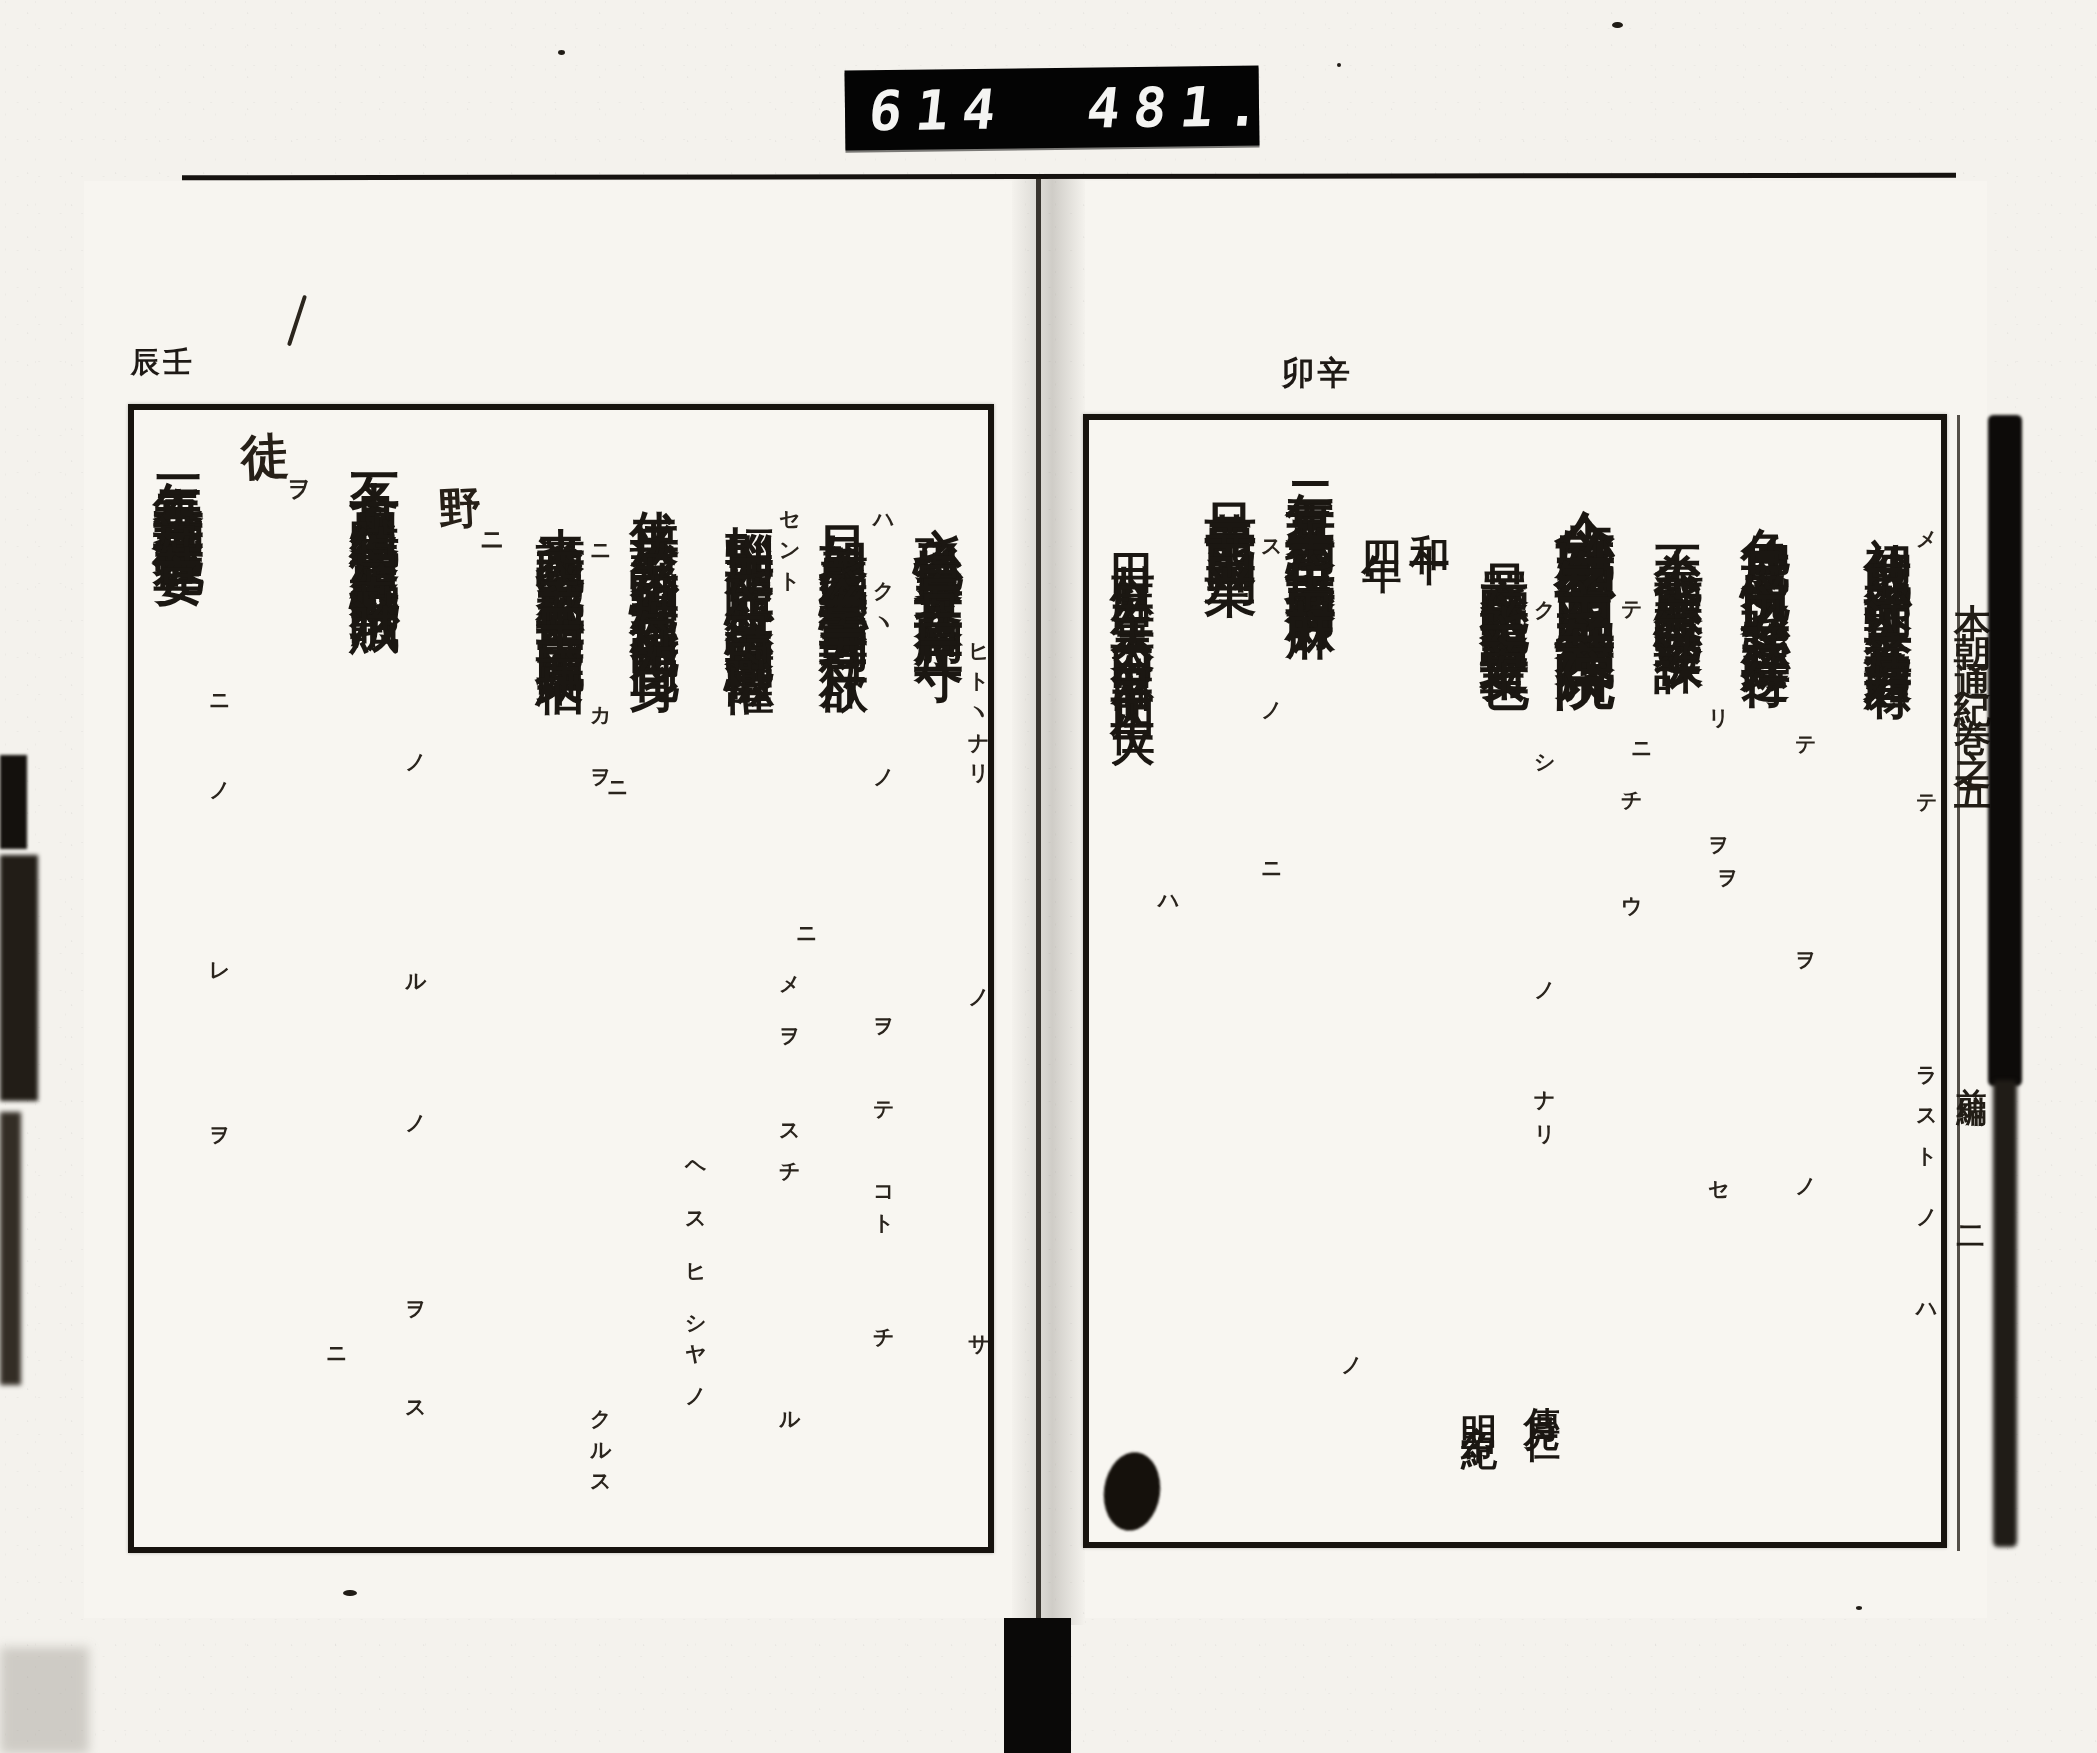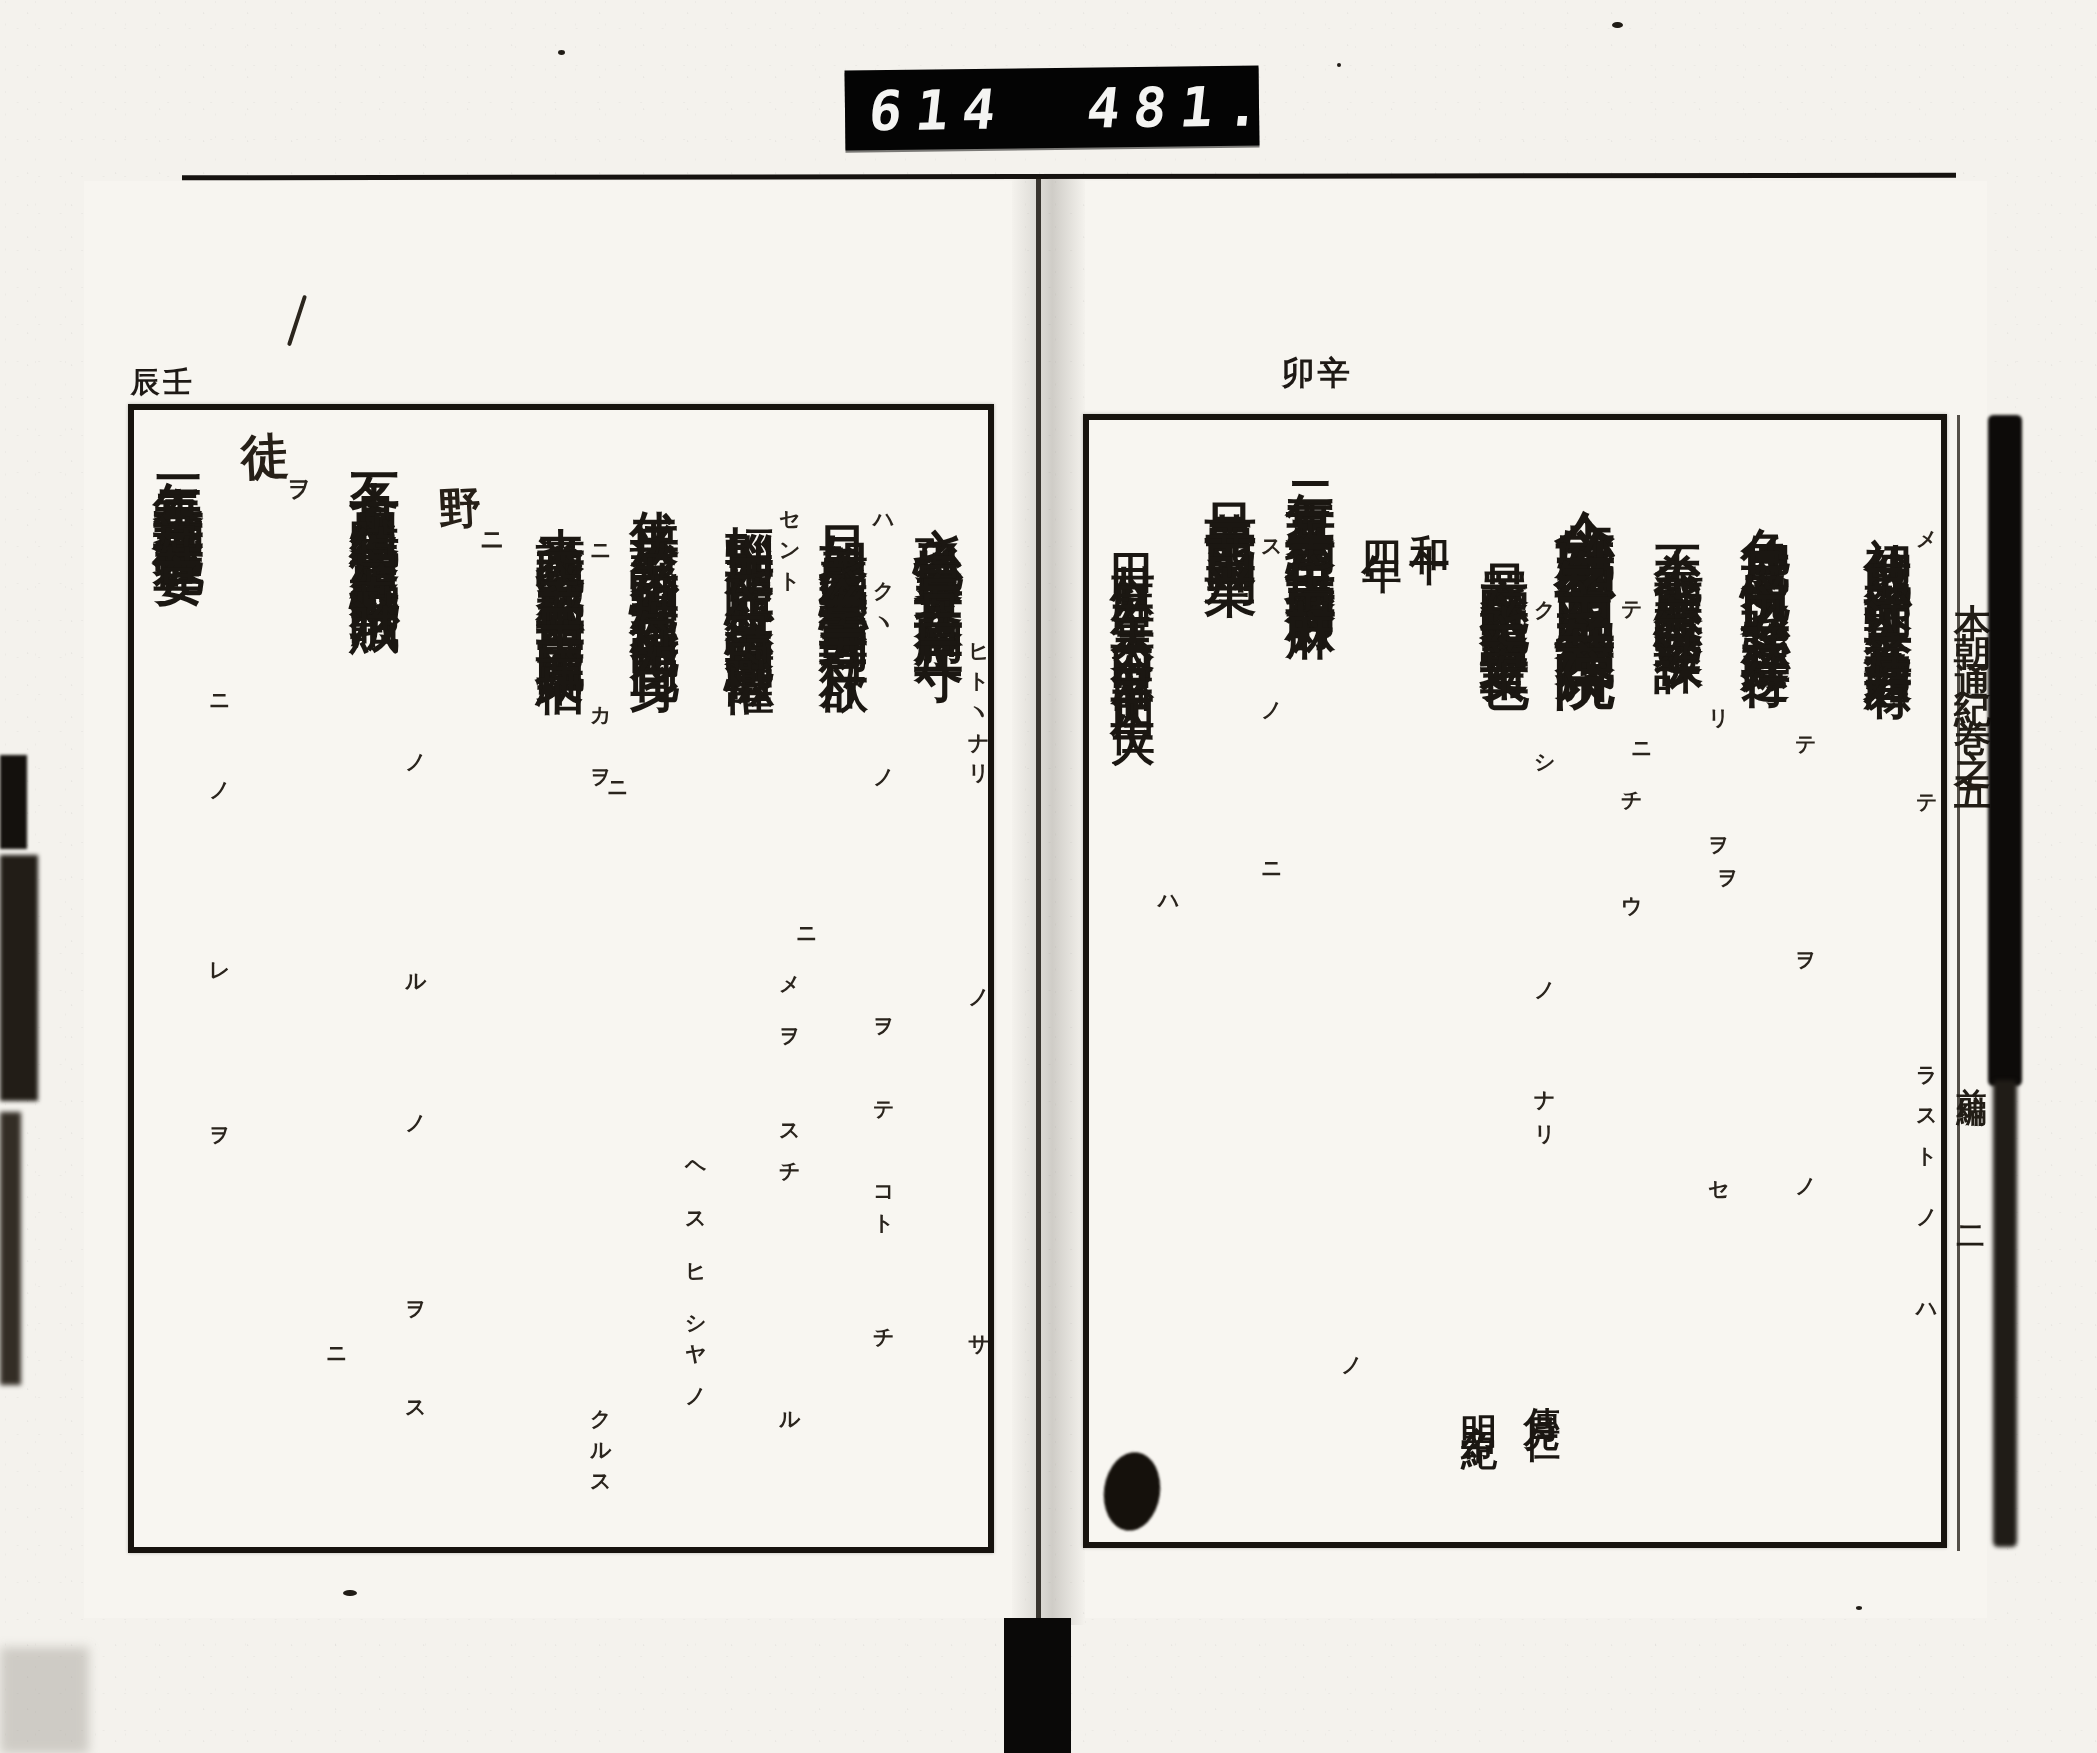--- a/index.html
+++ b/index.html
@@ -48,21 +48,21 @@
   <div class="page-paper" style="left:1085px;top:181px;width:902px;height:1437px;"></div>
   <div class="frame" style="left:128px;top:404px;width:854px;height:1137px;"></div>
   <div class="frame" style="left:1083px;top:414px;width:852px;height:1122px;"></div>
 
   <div class="edge" style="left:1957px;top:415px;width:3.1px;height:1136px;background:#2a251e;opacity:.8;"></div>
   <div class="margin-strip-text" style="left:1972px;top:574px;font-size:37px;letter-spacing:29px;">本朝通紀巻之五</div>
   <div class="margin-strip-text" style="left:1971px;top:1064px;font-size:30px;letter-spacing:7.3px;">前編</div>
   <div class="margin-strip-text" style="left:1970px;top:1206px;font-size:28px;">二</div>
 
   <div class="yearmark" style="left:1269px;top:352px;width:84px;font-size:32.5px;">辛卯</div>
-  <div class="yearmark" style="left:127px;top:363px;width:68px;font-size:29px;">壬辰</div>
+  <div class="yearmark" style="left:127px;top:343px;width:68px;font-size:29px;">壬辰</div>
 
   <div class="edge" style="left:1988px;top:415px;width:34px;height:671px;background:#0d0b09;border-radius:5.2px;filter:blur(1.6px);"></div>
   <div class="edge" style="left:1993px;top:1080px;width:24px;height:467px;background:#201c17;border-radius:5.2px;filter:blur(2.1px);"></div>
 
   <div class="edge" style="left:0;top:755px;width:27px;height:94px;background:#14110d;filter:blur(1.6px);"></div>
   <div class="edge" style="left:0;top:855px;width:38px;height:246px;background:#221d17;filter:blur(2.1px);"></div>
   <div class="edge" style="left:0;top:1112px;width:21px;height:273px;background:#332d25;filter:blur(2.6px);"></div>
   <div class="edge" style="left:0;top:1647px;width:89px;height:107px;background:#8a857c;opacity:.35;filter:blur(5.2px);"></div>
 
   <div class="edge" style="left:295px;top:294px;width:3.7px;height:53px;background:#2b251d;transform:rotate(18deg);border-radius:2.1px;"></div>

